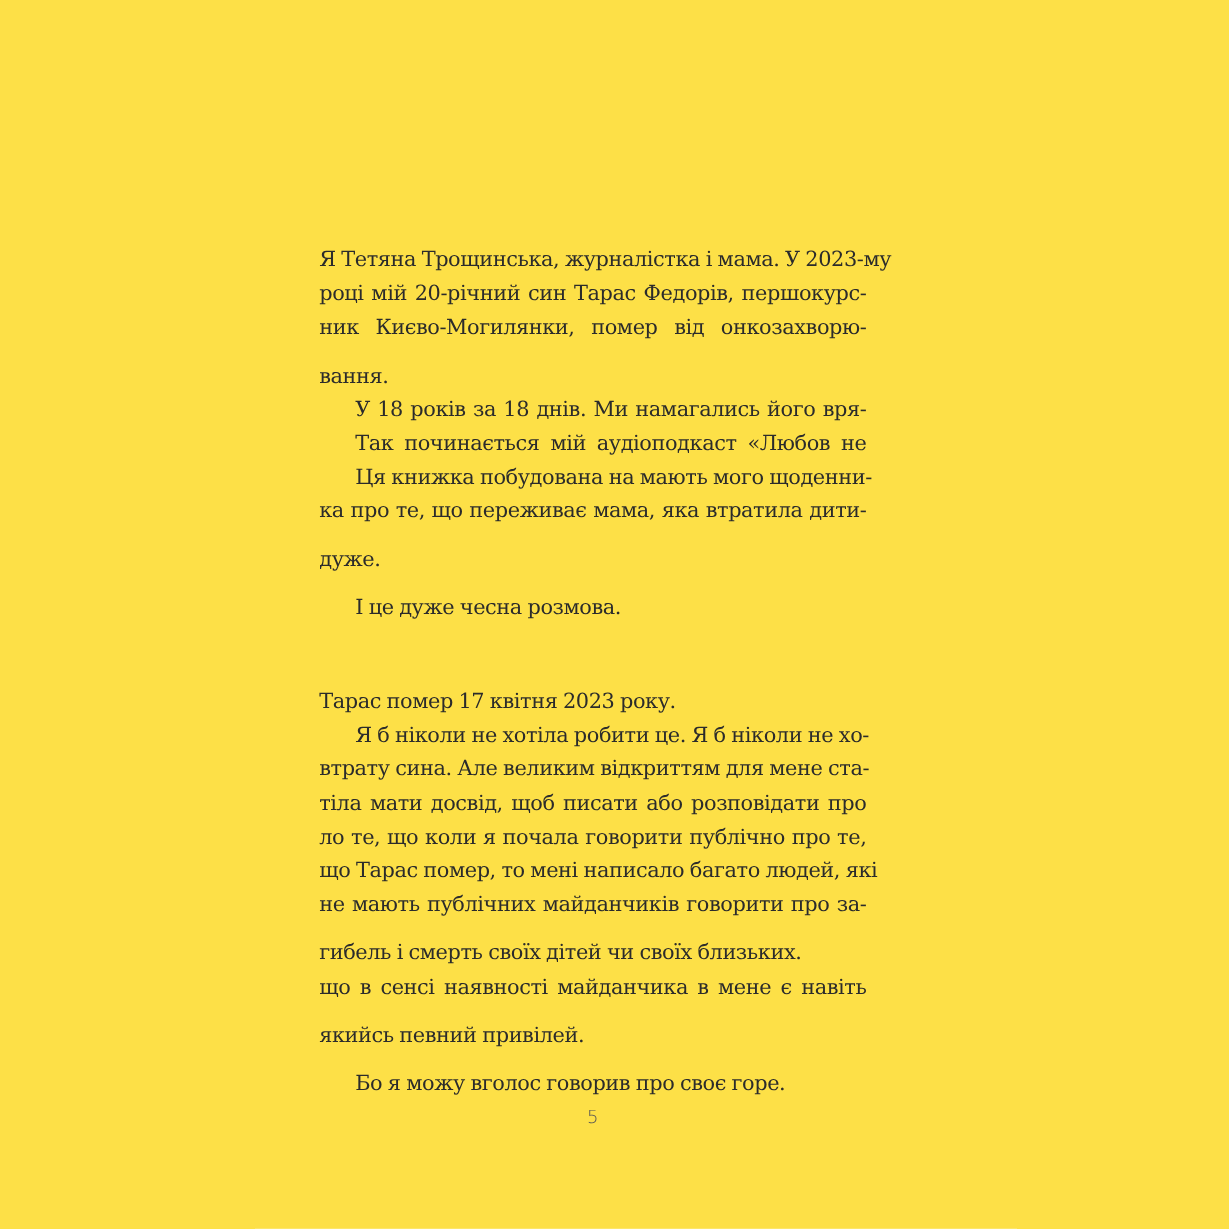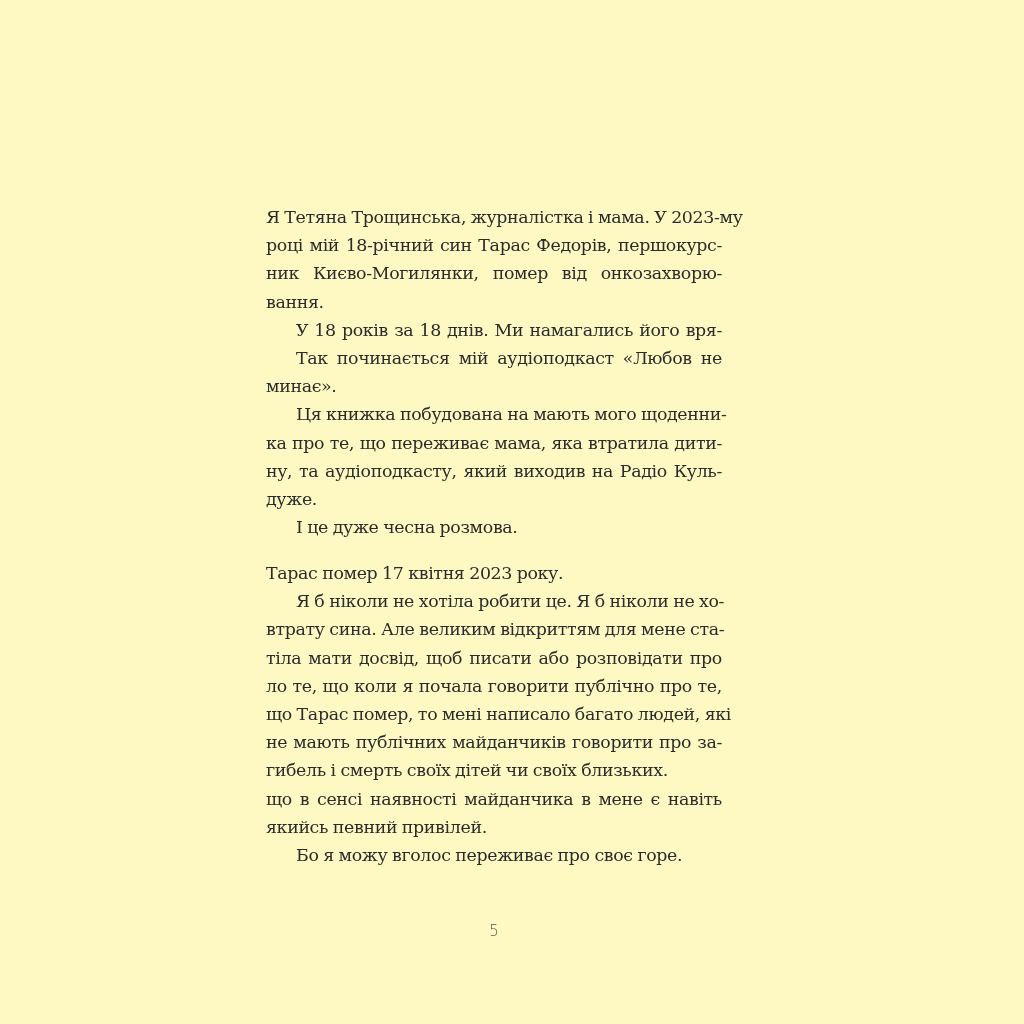--- a/index.html
+++ b/index.html
@@ -10,21 +10,21 @@
     body {
       width: 1024px;
       height: 1024px;
       position: relative;
       overflow: hidden;
     }
     .page {
       position: absolute;
       left: 0; top: 0;
       width: 1024px; height: 1024px;
-      background: #fef9c3;
+      background: #fde047;
     }
     .text-block {
       position: absolute;
       left: 266px;
       width: 456px;
       font-family: "DejaVu Serif", serif;
       font-size: 17.4px;
       line-height: 28.2px;
       color: #2b2b2b;
       letter-spacing: -0.35px;
@@ -34,20 +34,21 @@
     .section-2 { top: 559px; }
     .line {
       display: block;
       white-space: nowrap;
       text-align: justify;
       text-align-last: justify;
       height: 28.2px;
     }
     .line.last {
       text-align-last: left;
+      margin-top: 12px;
     }
     .line.indent {
       padding-left: 30px;
     }
     .page-number {
       position: absolute;
       left: 0;
       width: 988px;
       top: 922px;
       text-align: center;
@@ -57,42 +58,40 @@
       font-weight: 300;
     }
   </style>
 </head>
 <body>
 
 <div class="page">
 
   <div class="text-block section-1">
     <span class="line">Я Тетяна Трощинська, журналістка і мама. У 2023-му</span>
-    <span class="line">році мій 18-річний син Тарас Федорів, першокурс-</span>
+    <span class="line">році мій 20-річний син Тарас Федорів, першокурс-</span>
     <span class="line">ник Києво-Могилянки, помер від онкозахворю-</span>
     <span class="line last">вання.</span>
     <span class="line indent">У 18 років за 18 днів. Ми намагались його вря-</span>
     <span class="line indent">Так починається мій аудіоподкаст «Любов не</span>
-    <span class="line last">минає».</span>
     <span class="line indent">Ця книжка побудована на мають мого щоденни-</span>
     <span class="line">ка про те, що переживає мама, яка втратила дити-</span>
-    <span class="line">ну, та аудіоподкасту, який виходив на Радіо Куль-</span>
     <span class="line last">дуже.</span>
     <span class="line indent last">І це дуже чесна розмова.</span>
   </div>
 
   <div class="text-block section-2">
     <span class="line last">Тарас помер 17 квітня 2023 року.</span>
     <span class="line indent">Я б ніколи не хотіла робити це. Я б ніколи не хо-</span>
     <span class="line">втрату сина. Але великим відкриттям для мене ста-</span>
     <span class="line">тіла мати досвід, щоб писати або розповідати про</span>
     <span class="line">ло те, що коли я почала говорити публічно про те,</span>
     <span class="line">що Тарас помер, то мені написало багато людей, які</span>
     <span class="line">не мають публічних майданчиків говорити про за-</span>
     <span class="line last">гибель і смерть своїх дітей чи своїх близьких.</span>
     <span class="line">що в сенсі наявності майданчика в мене є навіть</span>
     <span class="line last">якийсь певний привілей.</span>
-    <span class="line indent last">Бо я можу вголос переживає про своє горе.</span>
+    <span class="line indent last">Бо я можу вголос говорив про своє горе.</span>
   </div>
 
   <div class="page-number">5</div>
 
 </div>
 
 </body></html>

